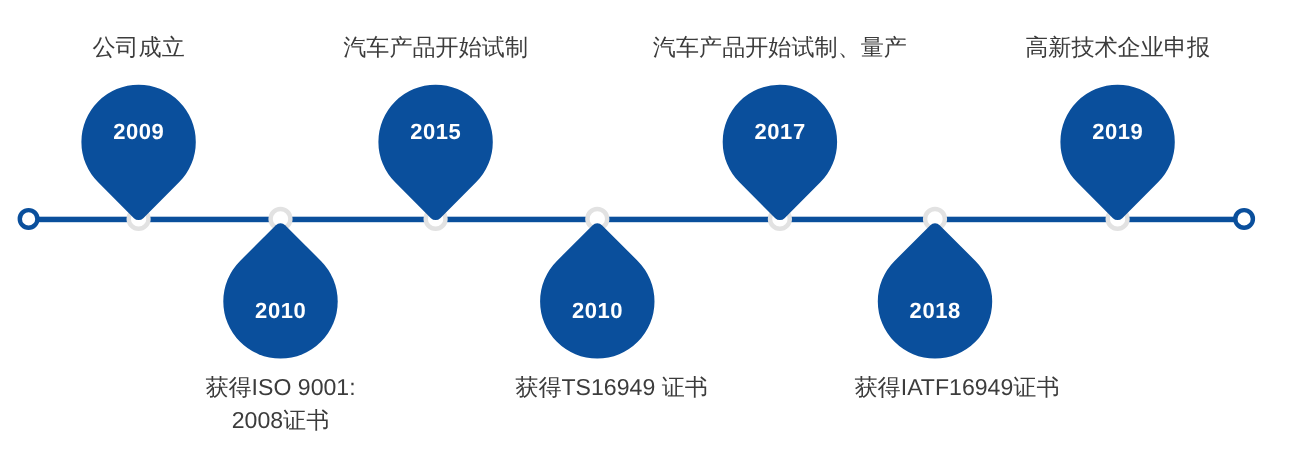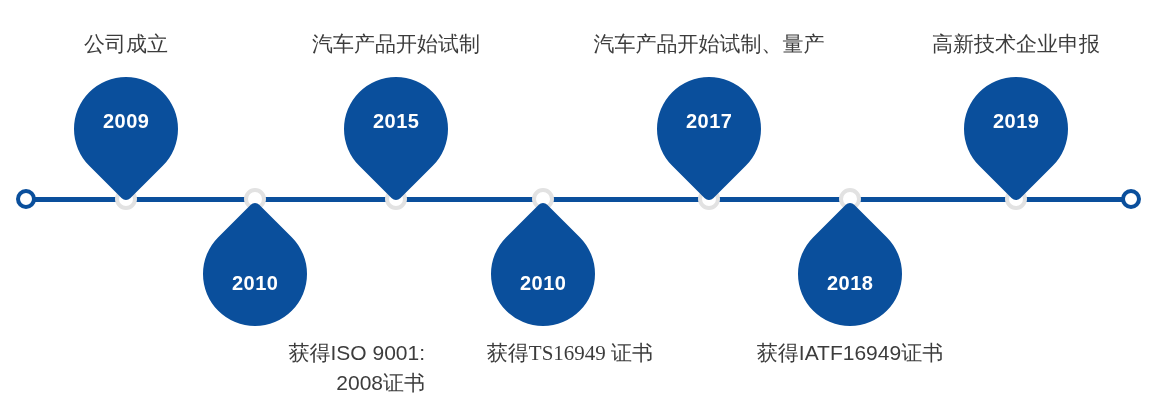--- a/index.html
+++ b/index.html
@@ -152,22 +152,22 @@
       </div>
       <div class="pin down" style="left: 850px;">
         <span class="pin-year">2018</span>
       </div>
       <div class="pin up" style="left: 1016px;">
         <span class="pin-year">2019</span>
       </div>
     </div>
   <div id="labels-layer">
       <div class="label top" style="left: 126px;">公司成立</div>
-      <div class="label bottom" style="left: 255px; text-align: right;">获得ISO 9001:
+      <div class="label bottom" style="left: 255px;">获得ISO 9001:
 2008证书</div>
       <div class="label top" style="left: 396px;">汽车产品开始试制</div>
-      <div class="label bottom" style="left: 570px; font-family: Liberation Serif, serif;">获得TS16949 证书</div>
+      <div class="label bottom" style="left: 556px;">获得TS16949 证书</div>
       <div class="label top" style="left: 709px;">汽车产品开始试制、量产</div>
-      <div class="label bottom" style="left: 850px;">获得IATF16949证书</div>
+      <div class="label bottom" style="left: 870px;">获得IATF16949证书</div>
       <div class="label top" style="left: 1016px;">高新技术企业申报</div>
     </div>
 
 </div>
 
 </body></html>

